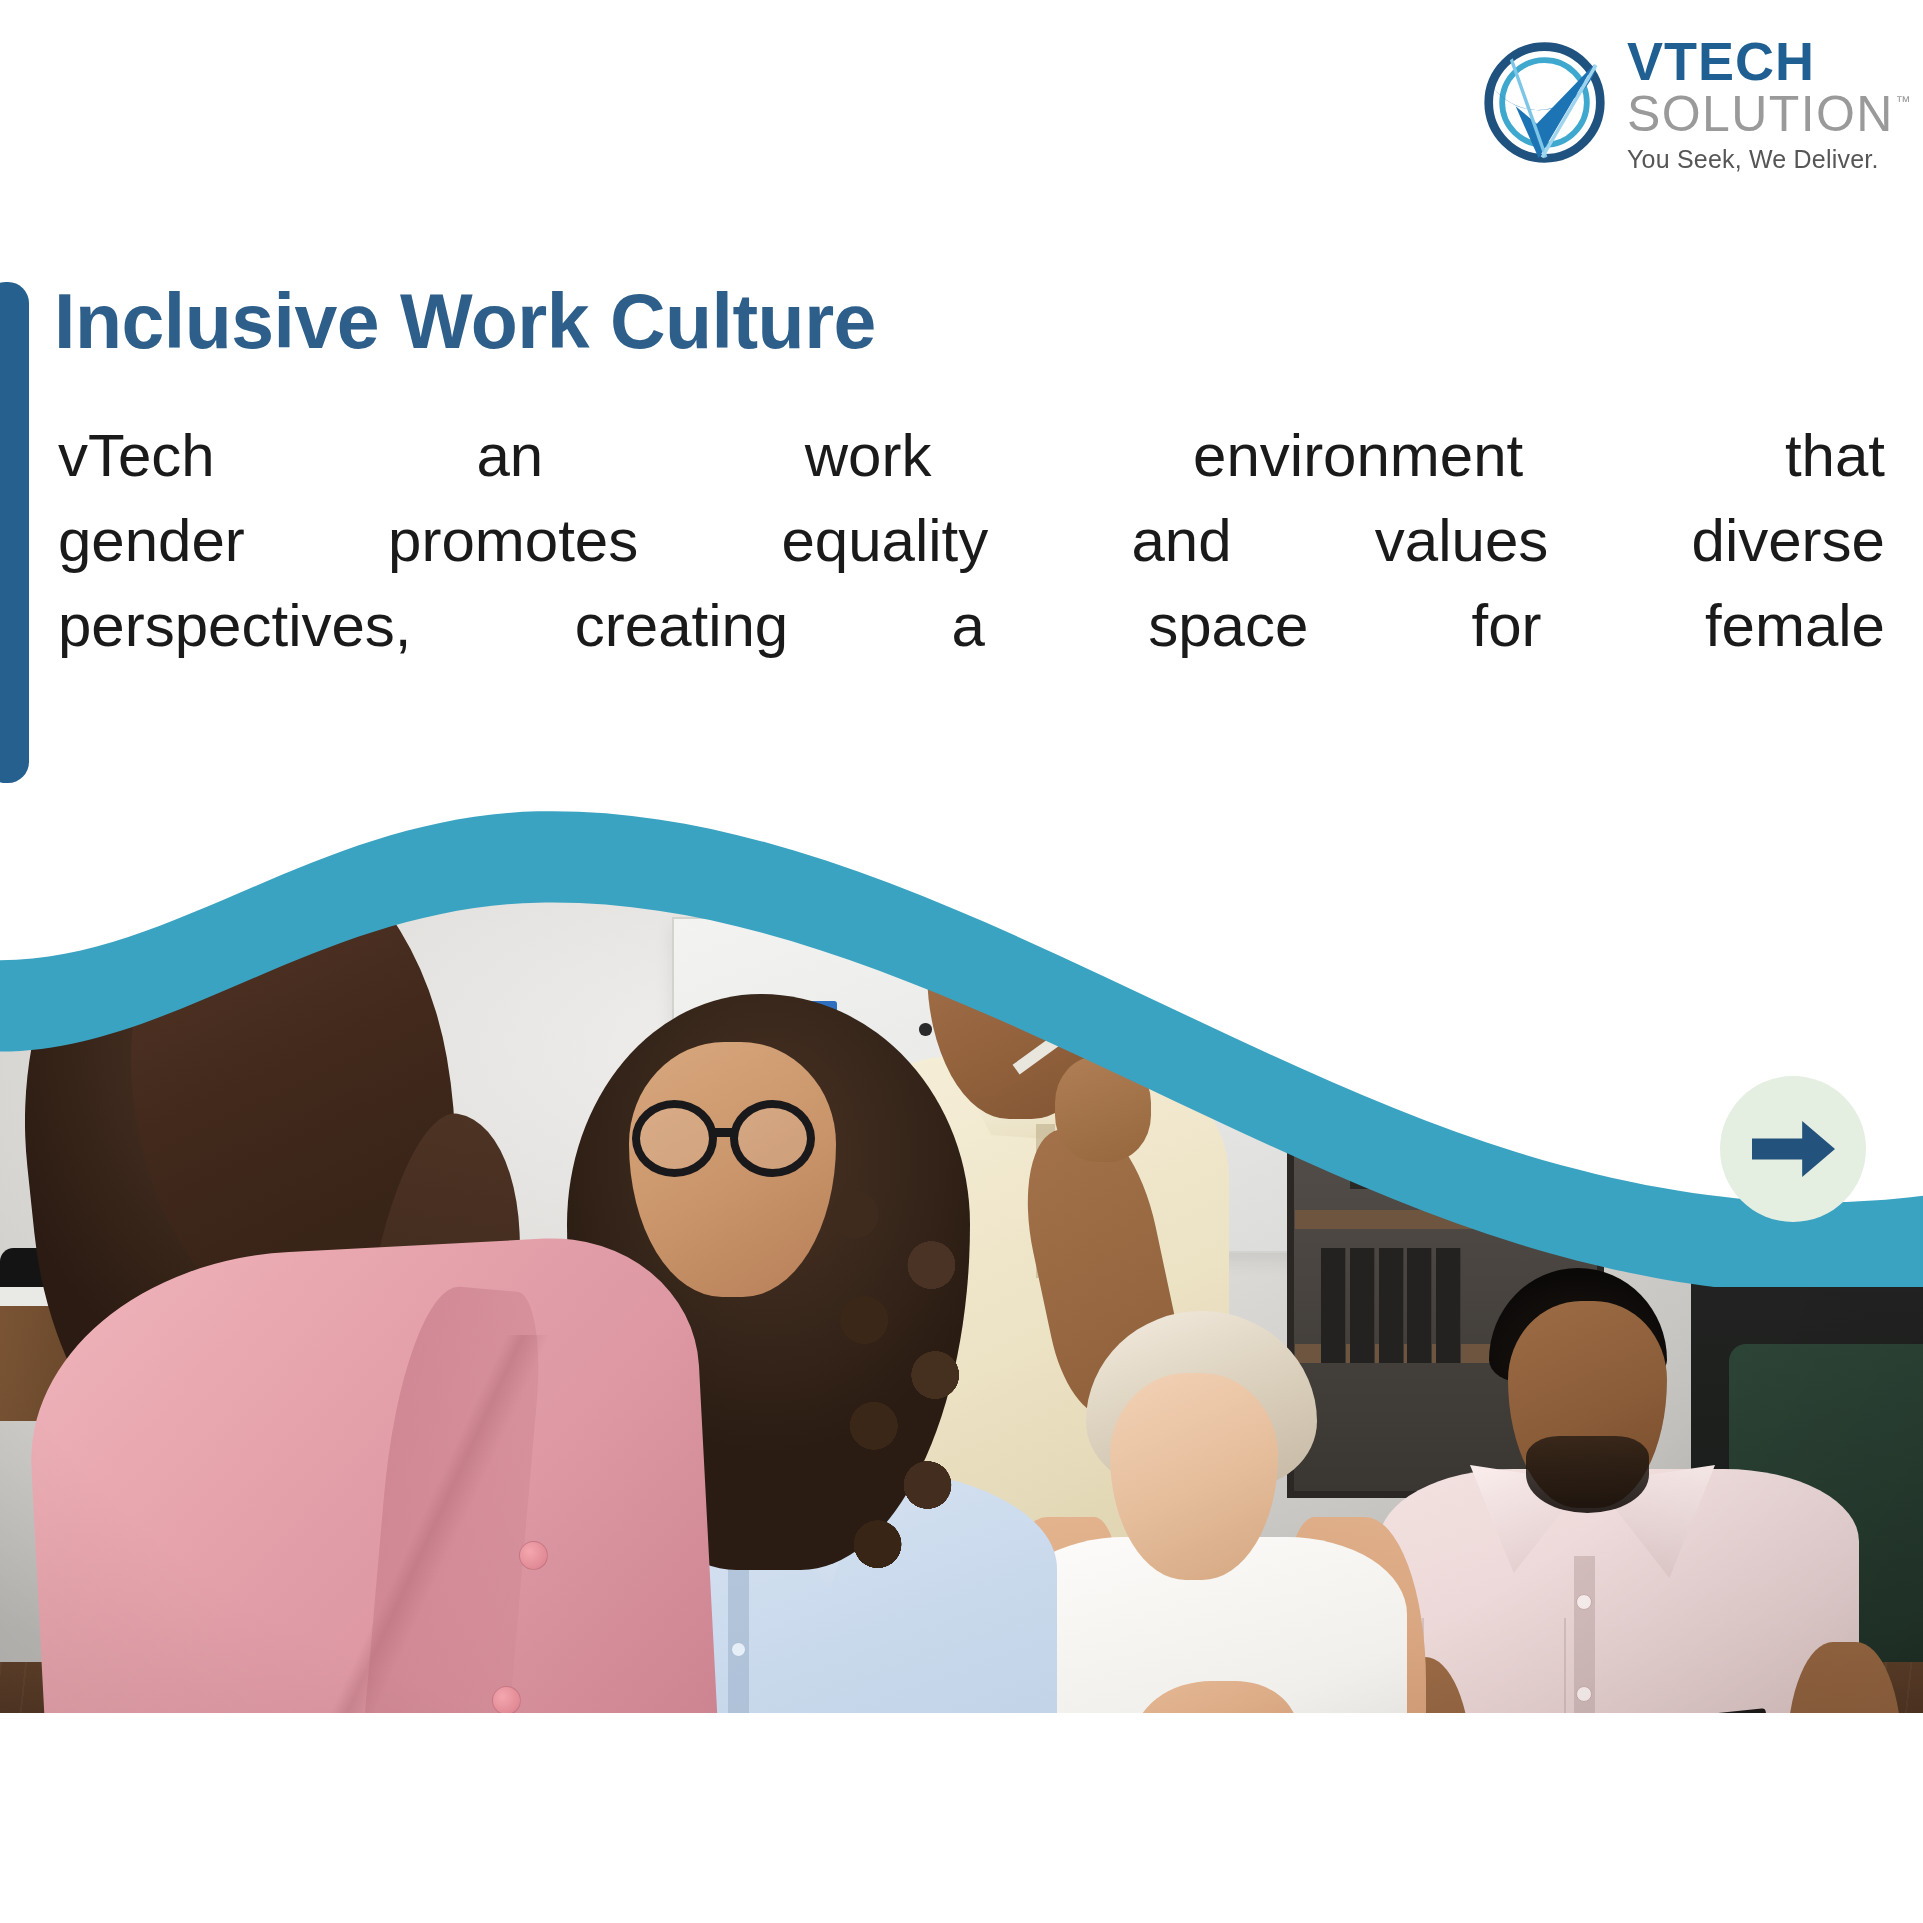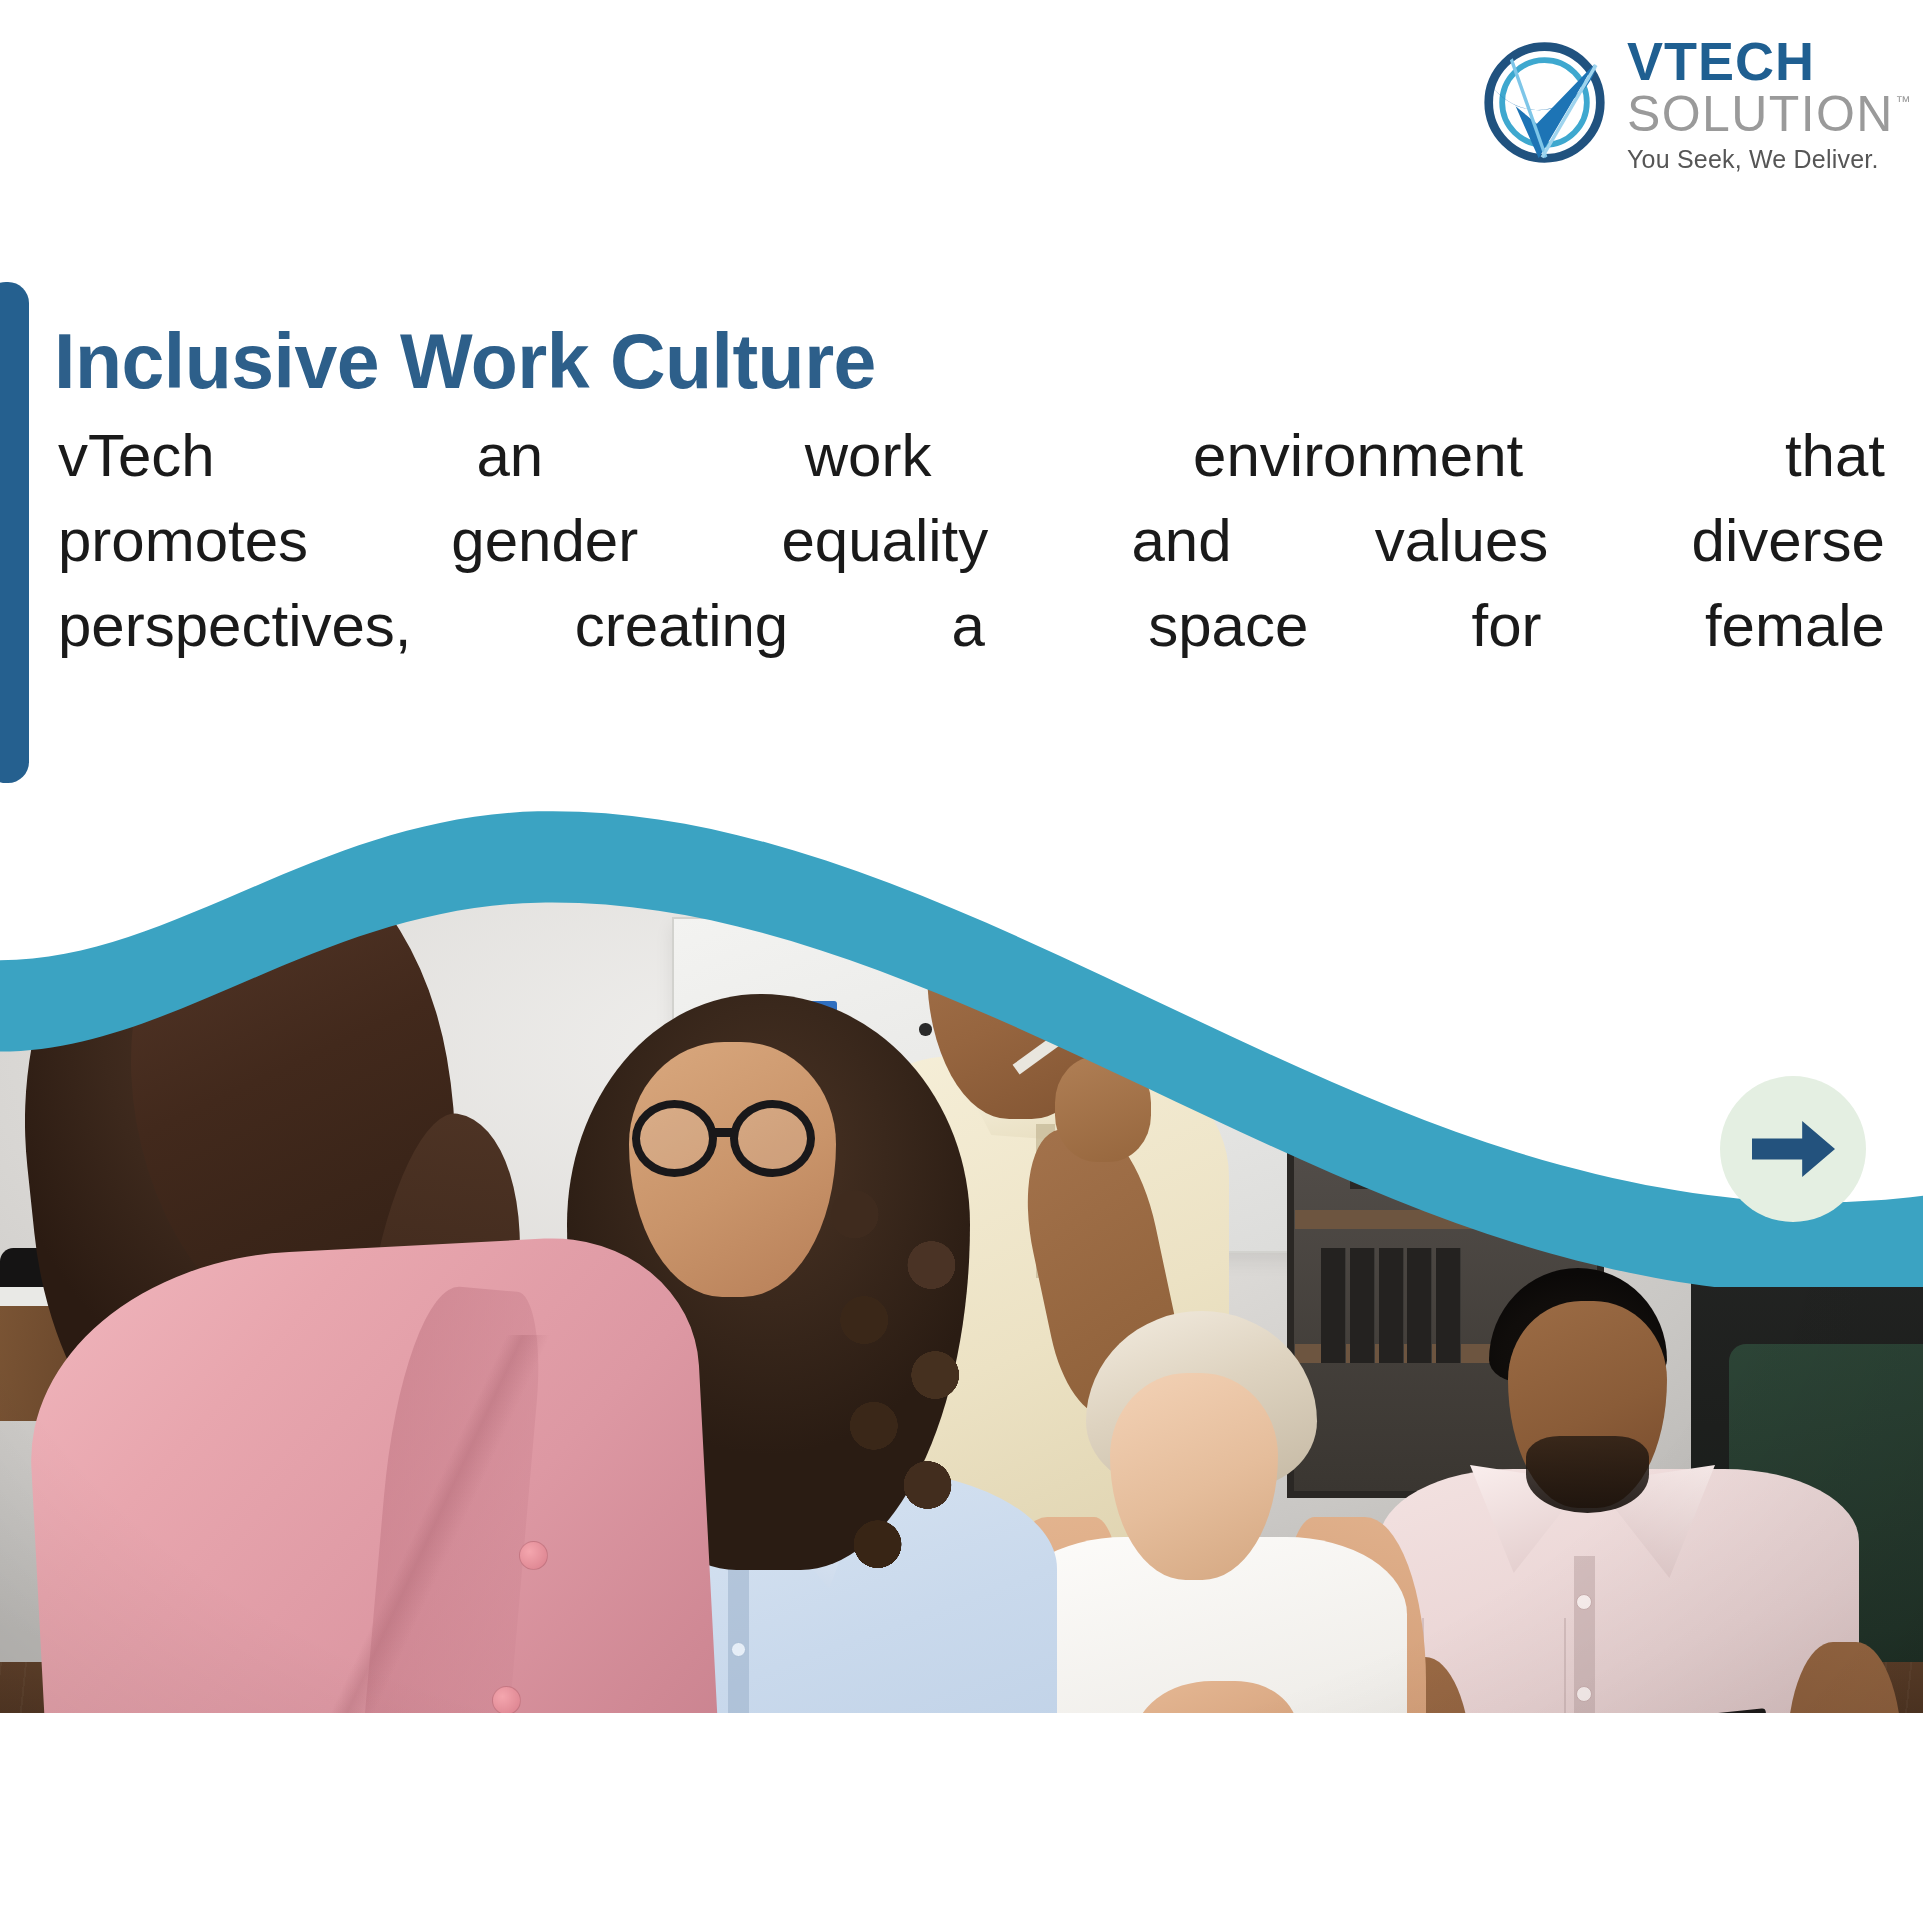--- a/index.html
+++ b/index.html
@@ -63,21 +63,20 @@
   #headline {
     position: absolute;
     left: 54px;
     top: 277px;
     font-size: 77px;
     font-weight: bold;
     color: #2d5f8a;
     letter-spacing: -0.5px;
     font-family: "Liberation Sans", sans-serif;
     white-space: nowrap;
-    margin-top: 40px;
   }
 
   
   #body-copy {
     position: absolute;
     left: 58px;
     top: 413px;
     width: 1827px;
   }
   .body-line {
@@ -520,22 +519,22 @@
 
   <div id="body-copy">
     <div class="body-line justified">
       <span>vTech</span>
       <span>an</span>
       <span>work</span>
       <span>environment</span>
       <span>that</span>
     </div>
     <div class="body-line justified">
+      <span>gender</span>
       <span>promotes</span>
-      <span>gender</span>
       <span>equality</span>
       <span>and</span>
       <span>values</span>
       <span>diverse</span>
     </div>
     <div class="body-line justified">
       <span>perspectives,</span>
       <span>creating</span>
       <span>a</span>
       <span>space</span>

